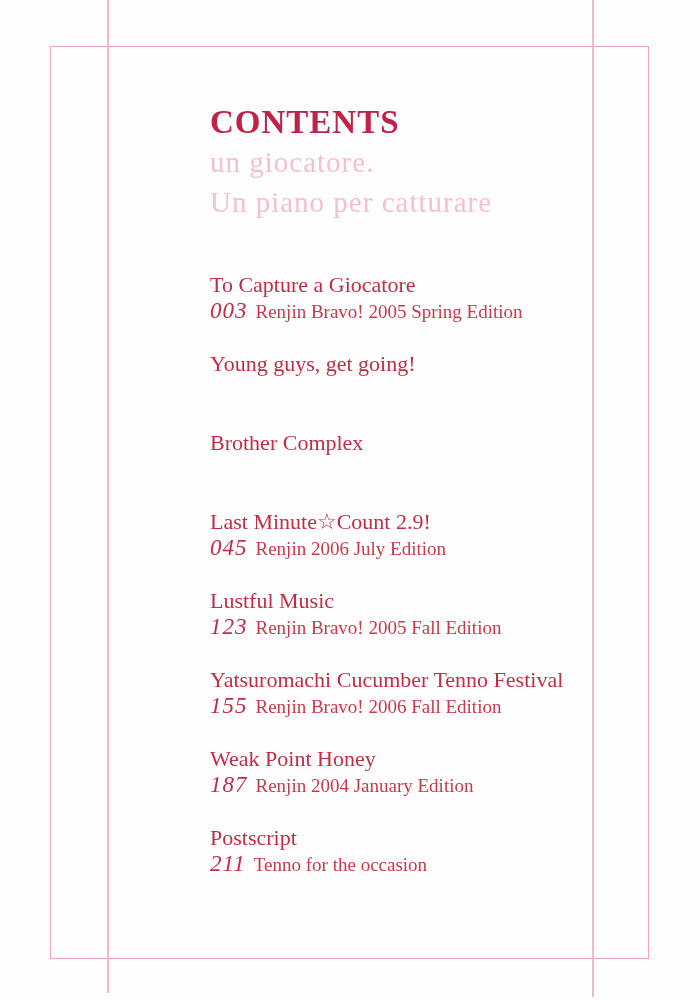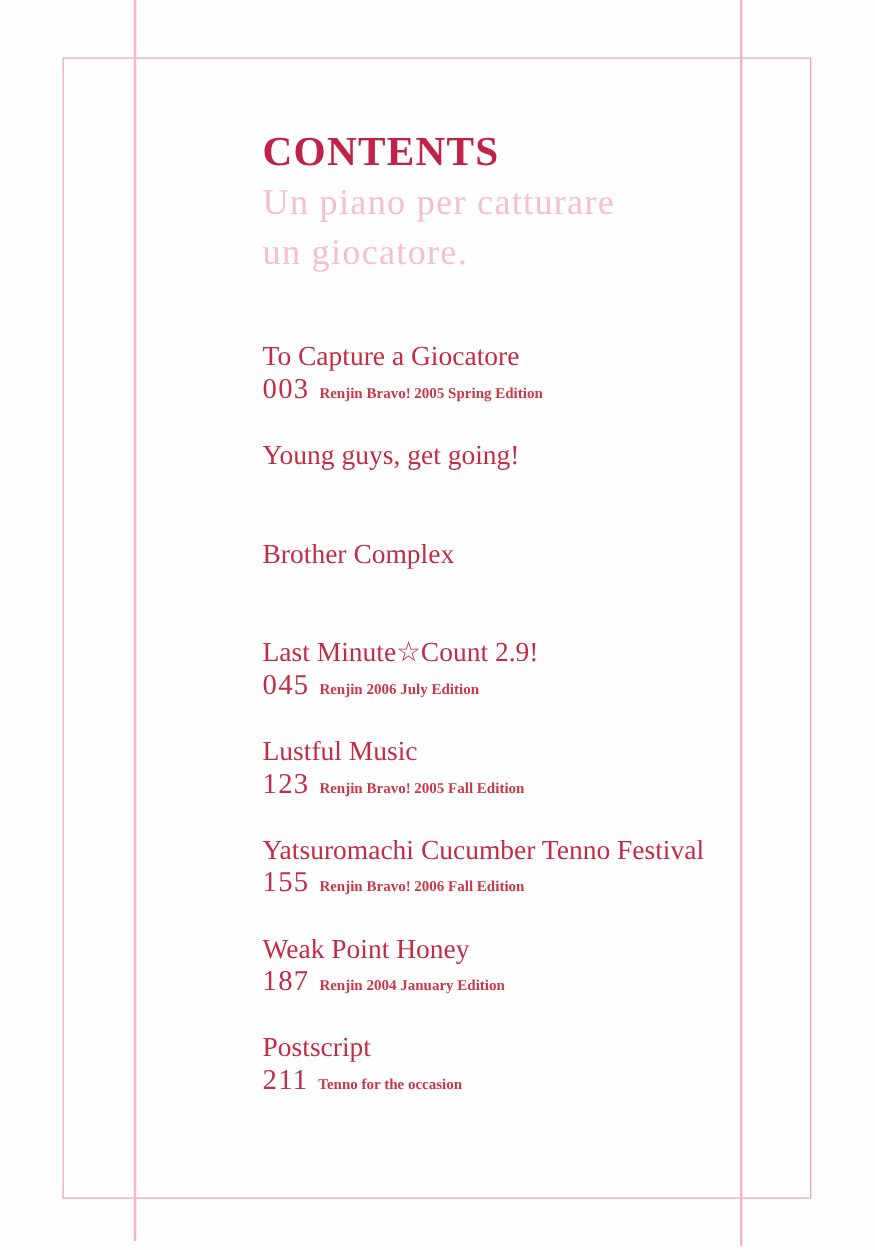--- a/index.html
+++ b/index.html
@@ -65,43 +65,43 @@
     line-height: 27px;
     color: var(--accent, #c12d45);
   }
   .entry-meta {
     display: block;
     line-height: 26px;
     white-space: nowrap;
   }
   .entry-page {
     font-size: 23px;
+    font-style: italic;
     letter-spacing: 1px;
     color: var(--accent, #c12d45);
     text-align: right;
   }
   .entry-source {
-    font-size: 12px;
+    font-size: 19px;
     margin-left: 8px;
     color: var(--source_text, #c8394a);
-    font-weight: bold;
   }
 </style>
 </head>
 <body>
 
 <div class="frame-rect"></div>
 <div class="guide-line left"></div>
 <div class="guide-line right"></div>
 
 <div class="content">
   <h1 class="contents-title">CONTENTS</h1>
   <div class="subtitle">
+    <div>un giocatore.</div>
     <div>Un piano per catturare</div>
-    <div>un giocatore.</div>
   </div>
 
   <div class="toc-list" id="toc-list">
   <div class="toc-entry">
     <span class="entry-title">To Capture a Giocatore</span>
     <span class="entry-meta">
       <span class="entry-page">003</span><span class="entry-source">Renjin Bravo! 2005 Spring Edition</span>
     </span>
   </div>
 

